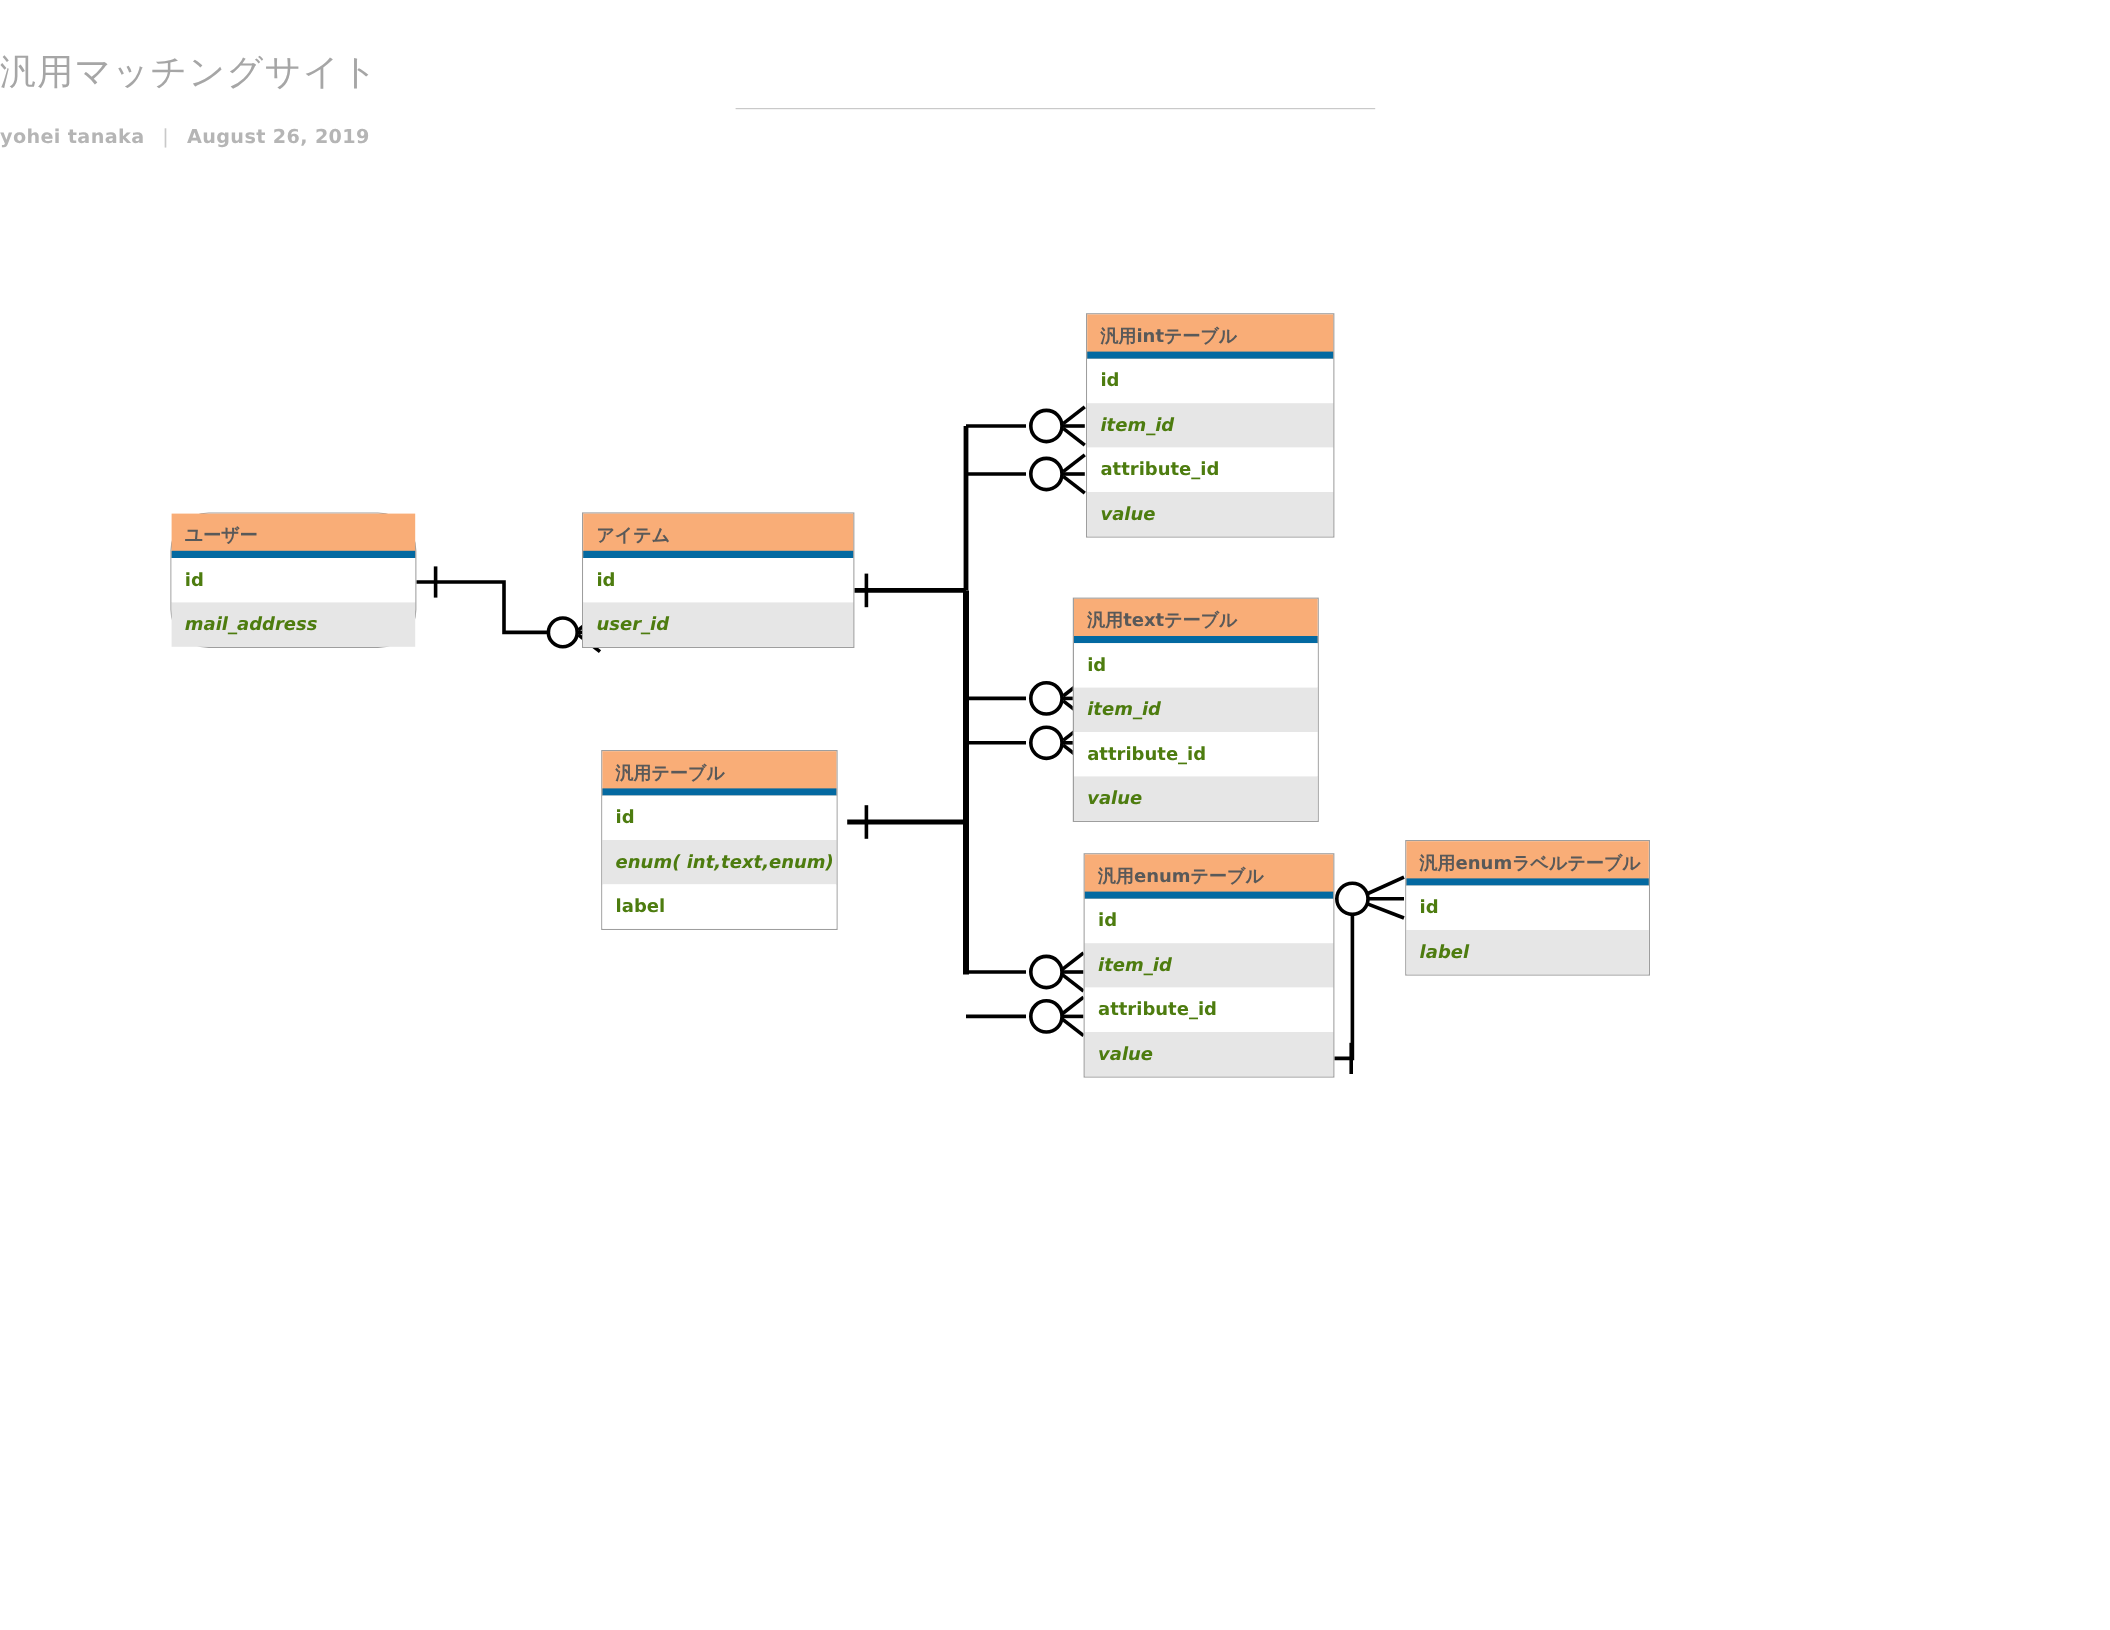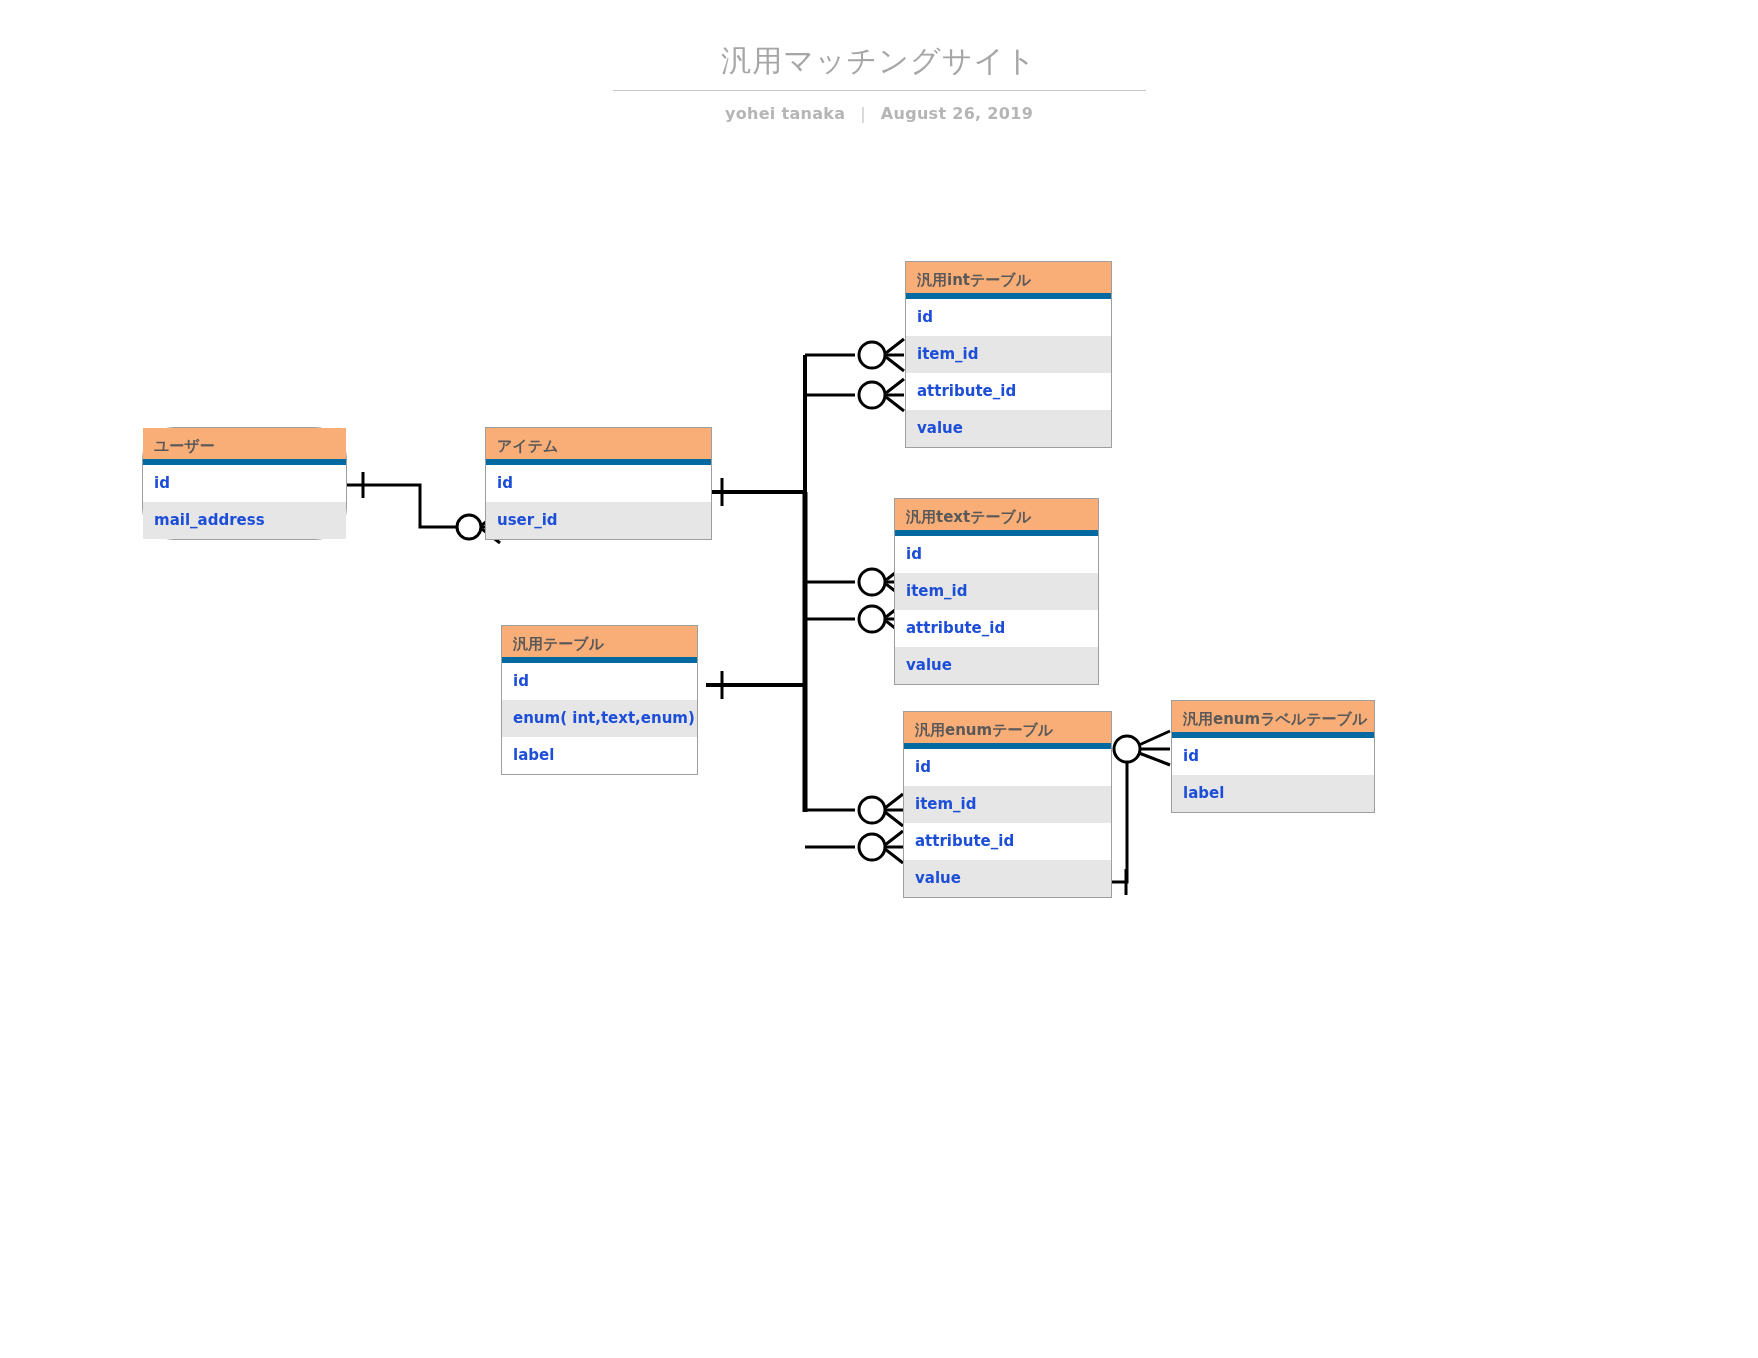--- a/index.html
+++ b/index.html
@@ -14,21 +14,20 @@
     font-family: "DejaVu Sans", "Liberation Sans", sans-serif;
     overflow: hidden;
   }
 
   
   #title-block {
     position: absolute;
     left: 0;
     top: 40px;
     width: 1758px;
-    text-align: center;
   }
   #doc-title {
     font-size: 30px;
     font-weight: 400;
     color: #a6a6a6;
     letter-spacing: 1px;
     line-height: 42px;
     margin: 0;
   }
   #title-rule {
@@ -82,32 +81,32 @@
     font-weight: bold;
     padding: 0 11px;
     height: 37px;
     line-height: 37px;
     border-bottom: 6px solid #0369a1;
     box-sizing: border-box;
     white-space: nowrap;
     overflow: hidden;
   }
   .entity-row {
-    color: #1d4ed8;
+    color: #4d7c0f;
     font-size: 15px;
     font-weight: bold;
     padding: 0 11px;
     height: 37px;
     line-height: 37px;
     box-sizing: border-box;
     white-space: nowrap;
     overflow: hidden;
   }
   .entity-row.odd  { background: #ffffff; }
-  .entity-row.even { background: #e6e6e6; }
+  .entity-row.even { background: #e6e6e6; font-style: italic; }
 </style>
 </head>
 <body>
 
 <div id="diagram">
 
   <svg id="connectors" viewBox="0 0 1758 1358" width="1758" height="1358" xmlns="http://www.w3.org/2000/svg">
     <g stroke="#000000" fill="none" stroke-width="3" stroke-linecap="butt">
 
       <path d="M347 485 L420 485 L420 527 L462 527"></path>

